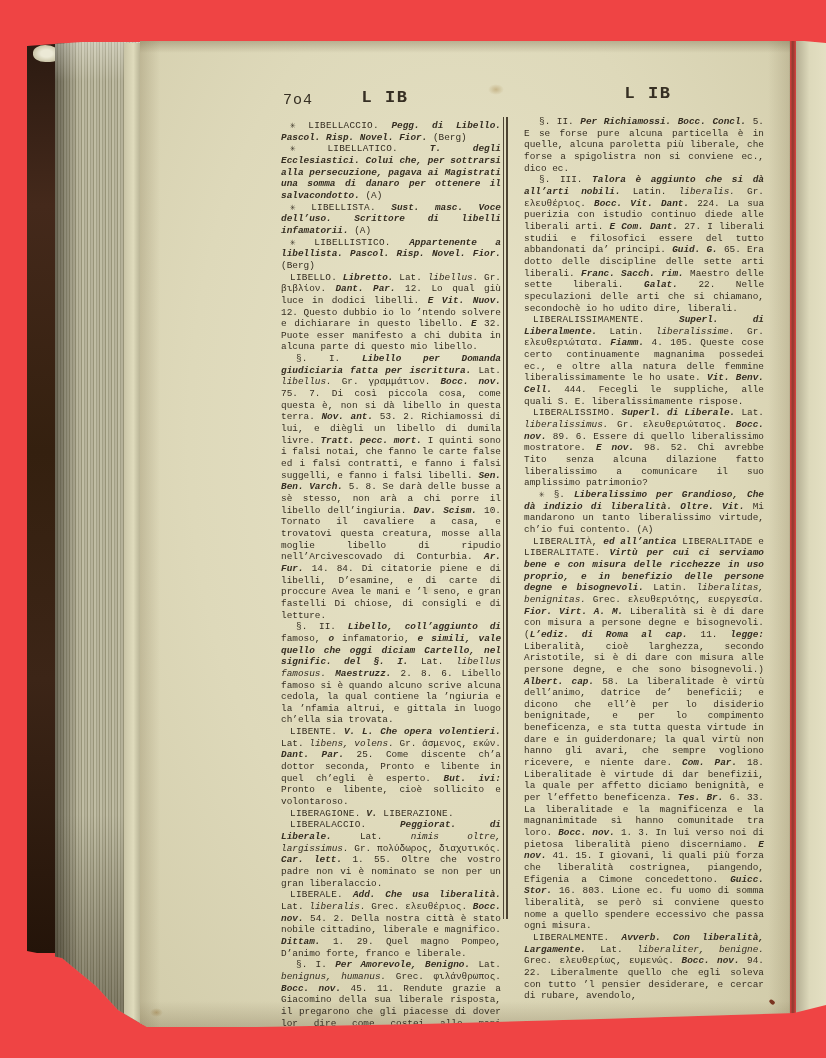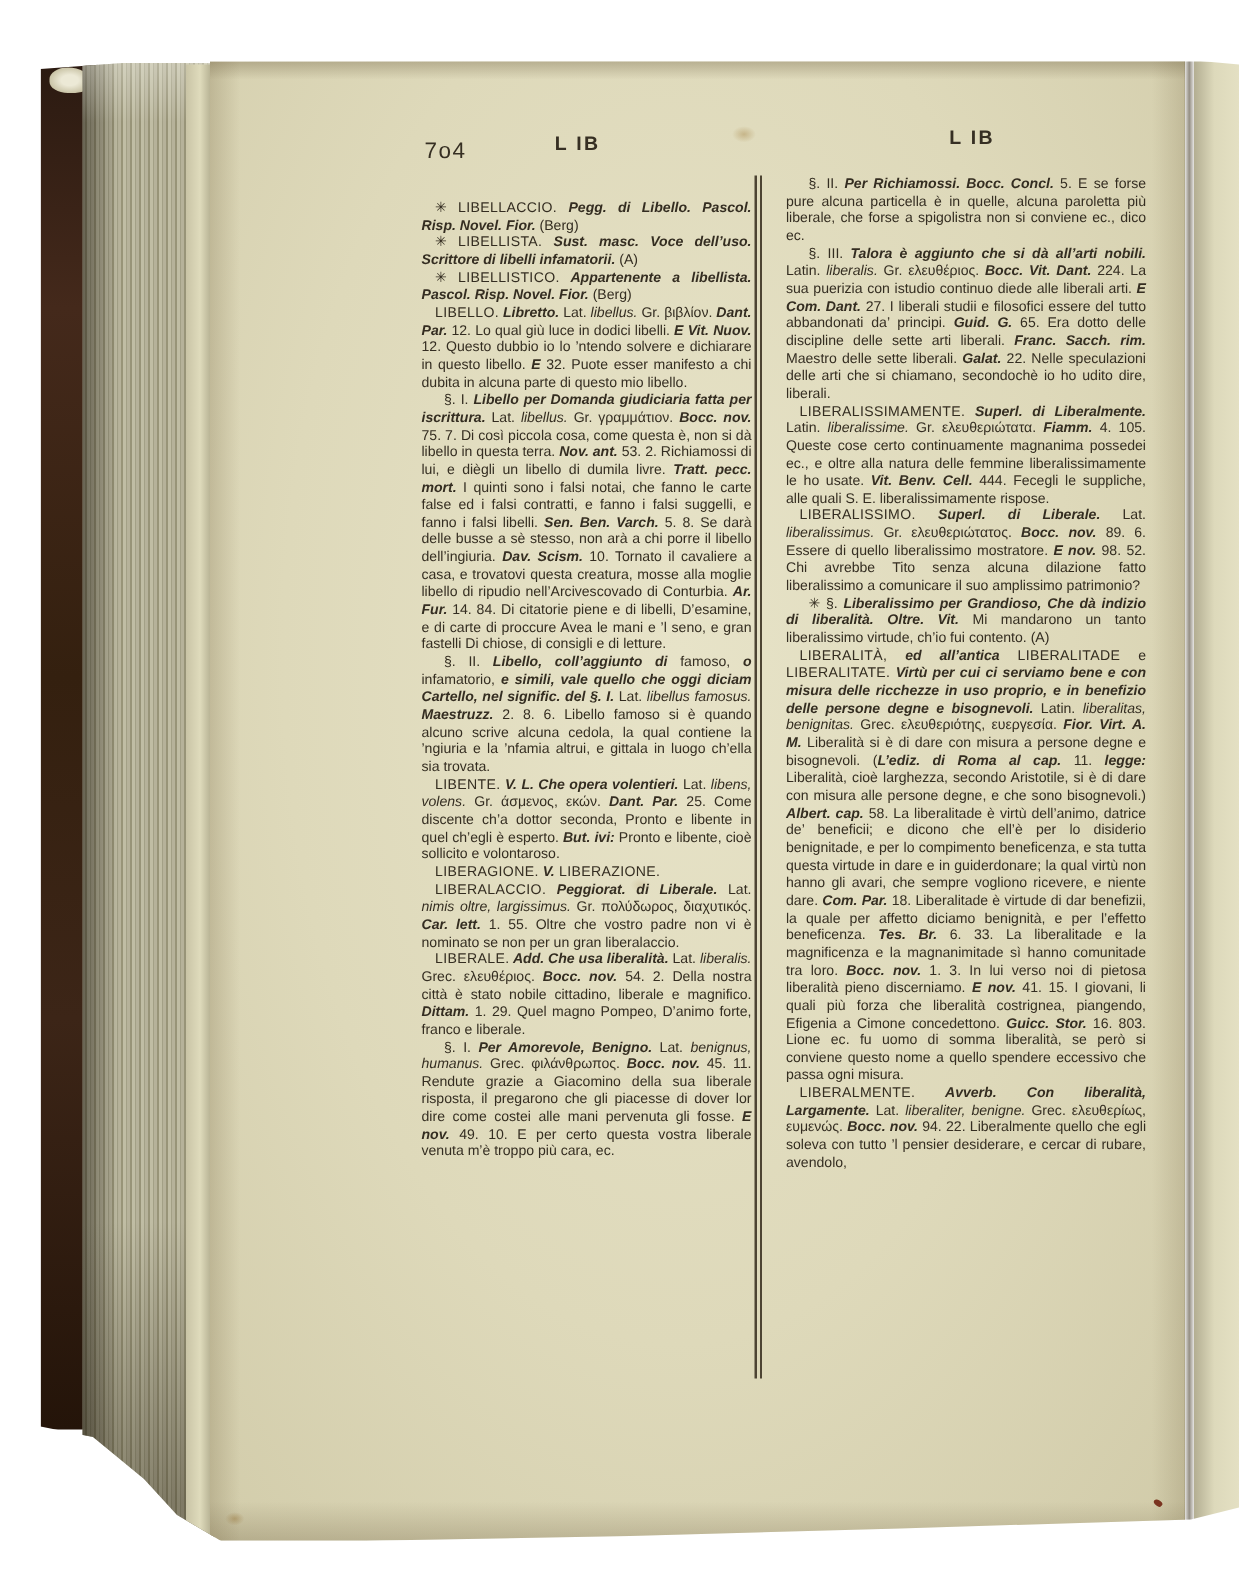--- a/index.html
+++ b/index.html
@@ -1,17 +1,17 @@
 <!DOCTYPE html>
 <html><head>
 <meta charset="utf-8">
 <style>
   html,body{margin:0;padding:0;background:#050505;}
-  .scene{position:relative;width:826px;height:1058px;overflow:hidden;background:#ffffff;
-         font-family:Liberation Sans, sans-serif;}
+  .scene{position:relative;width:826px;height:1058px;overflow:hidden;background:#ef4444;
+         font-family:Liberation Mono, monospace;}
   
   .book{position:absolute;left:0;top:0;width:826px;height:1058px;
         clip-path:polygon(27px 46px,96px 41px,793px 40px,826px 43px,
                           826px 1005px,794px 1013px,600px 1019px,420px 1024px,
                           255px 1027px,152px 1030px,118px 1010px,96px 986px,
                           62px 958px,27px 951px);}
   .spine{position:absolute;left:27px;top:41px;width:38px;height:912px;
          background:linear-gradient(180deg,#2b1a11 0%,#44291b 18%,#34200f 45%,#3c2517 70%,#241409 100%);}
   .fore-edge{position:absolute;left:55px;top:42px;width:88px;height:990px;
     background:
@@ -39,27 +39,27 @@
     background:radial-gradient(ellipse,rgba(160,125,60,.40),rgba(160,125,60,0) 70%);}
   .stain-b{left:150px;top:1008px;width:13px;height:9px;
     background:radial-gradient(ellipse,rgba(150,115,55,.45),rgba(150,115,55,0) 70%);}
   .stain-c{left:420px;top:585px;width:14px;height:10px;
     background:radial-gradient(ellipse,rgba(150,120,60,.18),rgba(150,120,60,0) 70%);}
   .speck{position:absolute;left:769px;top:1000px;width:6px;height:4px;background:#7a3420;
     border-radius:60% 40% 50% 50%;transform:rotate(40deg);}
   
   .print{position:absolute;color:#362f23;}
   .pageno{left:283px;top:92px;font-size:15px;letter-spacing:1px;}
-  .runhead{font-size:13px;font-weight:bold;letter-spacing:1.5px;width:110px;text-align:center;}
+  .runhead{font-size:17px;font-weight:bold;letter-spacing:1.5px;width:110px;text-align:center;}
   .runhead.l{left:330px;top:88px;}
   .runhead.r{left:593px;top:84px;}
   .divider{position:absolute;left:503px;top:117px;width:5px;height:802px;
     background:linear-gradient(90deg,#4d4433 0 1.5px,rgba(0,0,0,0) 1.5px 3.5px,#4d4433 3.5px 5px);}
   .col{position:absolute;text-align:justify;font-size:9.4px;line-height:11.65px;color:#342d21;}
-  .col.left{left:281px;top:120px;width:220px;height:800px;margin-top:12px;}
+  .col.left{left:281px;top:120px;width:220px;height:800px;}
   .col.right{left:524px;top:116px;width:240px;height:836px;}
   .col p{margin:0;text-indent:9px;}
   .col p.sect{text-indent:15px;}
   .s-r{}
   .s-i{font-style:italic;}
   .s-bi{font-style:italic;font-weight:bold;}
   .s-sc{letter-spacing:.25px;}
 </style>
 </head>
 <body>
@@ -78,20 +78,21 @@
     <div class="stain stain-c"></div>
     <div class="speck"></div>
 
     <div class="print pageno">7o4</div>
     <div class="print runhead l">L IB</div>
     <div class="print runhead r">L IB</div>
     <div class="divider"></div>
 
     <div class="col left" id="col-left">
         <p><span class="s-r">✳ </span><span class="s-sc">LIBELLACCIO.</span><span class="s-bi"> Pegg. di Libello. Pascol. Risp. Novel. Fior.</span><span class="s-r"> (Berg)</span></p>
+        <p><span class="s-r">✳ </span><span class="s-sc">LIBELLATICO.</span><span class="s-bi"> T. degli Ecclesiastici. Colui che, per sottrarsi alla persecuzione, pagava ai Magistrati una somma di danaro per ottenere il salvacondotto.</span><span class="s-r"> (A)</span></p>
         <p><span class="s-r">✳ </span><span class="s-sc">LIBELLISTA.</span><span class="s-bi"> Sust. masc. Voce dell’uso. Scrittore di libelli infamatorii.</span><span class="s-r"> (A)</span></p>
         <p><span class="s-r">✳ </span><span class="s-sc">LIBELLISTICO.</span><span class="s-bi"> Appartenente a libellista. Pascol. Risp. Novel. Fior.</span><span class="s-r"> (Berg)</span></p>
         <p><span class="s-sc">LIBELLO.</span><span class="s-bi"> Libretto.</span><span class="s-r"> Lat. </span><span class="s-i">libellus.</span><span class="s-r"> Gr. βιβλίον. </span><span class="s-bi">Dant. Par.</span><span class="s-r"> 12. Lo qual giù luce in dodici libelli. </span><span class="s-bi">E Vit. Nuov.</span><span class="s-r"> 12. Questo dubbio io lo ’ntendo solvere e dichiarare in questo libello. </span><span class="s-bi">E</span><span class="s-r"> 32. Puote esser manifesto a chi dubita in alcuna parte di questo mio libello.</span></p>
         <p class="sect"><span class="s-r">§. I. </span><span class="s-bi">Libello per Domanda giudiciaria fatta per iscrittura.</span><span class="s-r"> Lat. </span><span class="s-i">libellus.</span><span class="s-r"> Gr. γραμμάτιον. </span><span class="s-bi">Bocc. nov.</span><span class="s-r"> 75. 7. Di così piccola cosa, come questa è, non si dà libello in questa terra. </span><span class="s-bi">Nov. ant.</span><span class="s-r"> 53. 2. Richiamossi di lui, e diègli un libello di dumila livre. </span><span class="s-bi">Tratt. pecc. mort.</span><span class="s-r"> I quinti sono i falsi notai, che fanno le carte false ed i falsi contratti, e fanno i falsi suggelli, e fanno i falsi libelli. </span><span class="s-bi">Sen. Ben. Varch.</span><span class="s-r"> 5. 8. Se darà delle busse a sè stesso, non arà a chi porre il libello dell’ingiuria. </span><span class="s-bi">Dav. Scism.</span><span class="s-r"> 10. Tornato il cavaliere a casa, e trovatovi questa creatura, mosse alla moglie libello di ripudio nell’Arcivescovado di Conturbia. </span><span class="s-bi">Ar. Fur.</span><span class="s-r"> 14. 84. Di citatorie piene e di libelli, D’esamine, e di carte di proccure Avea le mani e ’l seno, e gran fastelli Di chiose, di consigli e di letture.</span></p>
         <p class="sect"><span class="s-r">§. II. </span><span class="s-bi">Libello, coll’aggiunto di</span><span class="s-r"> famoso, </span><span class="s-bi">o</span><span class="s-r"> infamatorio, </span><span class="s-bi">e simili, vale quello che oggi diciam Cartello, nel signific. del §. I.</span><span class="s-r"> Lat. </span><span class="s-i">libellus famosus.</span><span class="s-r"> </span><span class="s-bi">Maestruzz.</span><span class="s-r"> 2. 8. 6. Libello famoso si è quando alcuno scrive alcuna cedola, la qual contiene la ’ngiuria e la ’nfamia altrui, e gittala in luogo ch’ella sia trovata.</span></p>
         <p><span class="s-sc">LIBENTE.</span><span class="s-bi"> V. L. Che opera volentieri.</span><span class="s-r"> Lat. </span><span class="s-i">libens, volens.</span><span class="s-r"> Gr. άσμενος, εκών. </span><span class="s-bi">Dant. Par.</span><span class="s-r"> 25. Come discente ch’a dottor seconda, Pronto e libente in quel ch’egli è esperto. </span><span class="s-bi">But. ivi:</span><span class="s-r"> Pronto e libente, cioè sollicito e volontaroso.</span></p>
         <p><span class="s-sc">LIBERAGIONE.</span><span class="s-bi"> V.</span><span class="s-sc"> LIBERAZIONE.</span></p>
         <p><span class="s-sc">LIBERALACCIO.</span><span class="s-bi"> Peggiorat. di Liberale.</span><span class="s-r"> Lat. </span><span class="s-i">nimis oltre, largissimus.</span><span class="s-r"> Gr. πολύδωρος, διαχυτικός. </span><span class="s-bi">Car. lett.</span><span class="s-r"> 1. 55. Oltre che vostro padre non vi è nominato se non per un gran liberalaccio.</span></p>
         <p><span class="s-sc">LIBERALE.</span><span class="s-bi"> Add. Che usa liberalità.</span><span class="s-r"> Lat. </span><span class="s-i">liberalis.</span><span class="s-r"> Grec. ελευθέριος. </span><span class="s-bi">Bocc. nov.</span><span class="s-r"> 54. 2. Della nostra città è stato nobile cittadino, liberale e magnifico. </span><span class="s-bi">Dittam.</span><span class="s-r"> 1. 29. Quel magno Pompeo, D’animo forte, franco e liberale.</span></p>
         <p class="sect"><span class="s-r">§. I. </span><span class="s-bi">Per Amorevole, Benigno.</span><span class="s-r"> Lat. </span><span class="s-i">benignus, humanus.</span><span class="s-r"> Grec. φιλάνθρωπος. </span><span class="s-bi">Bocc. nov.</span><span class="s-r"> 45. 11. Rendute grazie a Giacomino della sua liberale risposta, il pregarono che gli piacesse di dover lor dire come costei alle mani pervenuta gli fosse. </span><span class="s-bi">E nov.</span><span class="s-r"> 49. 10. E per certo questa vostra liberale venuta m’è troppo più cara, ec.</span></p>

